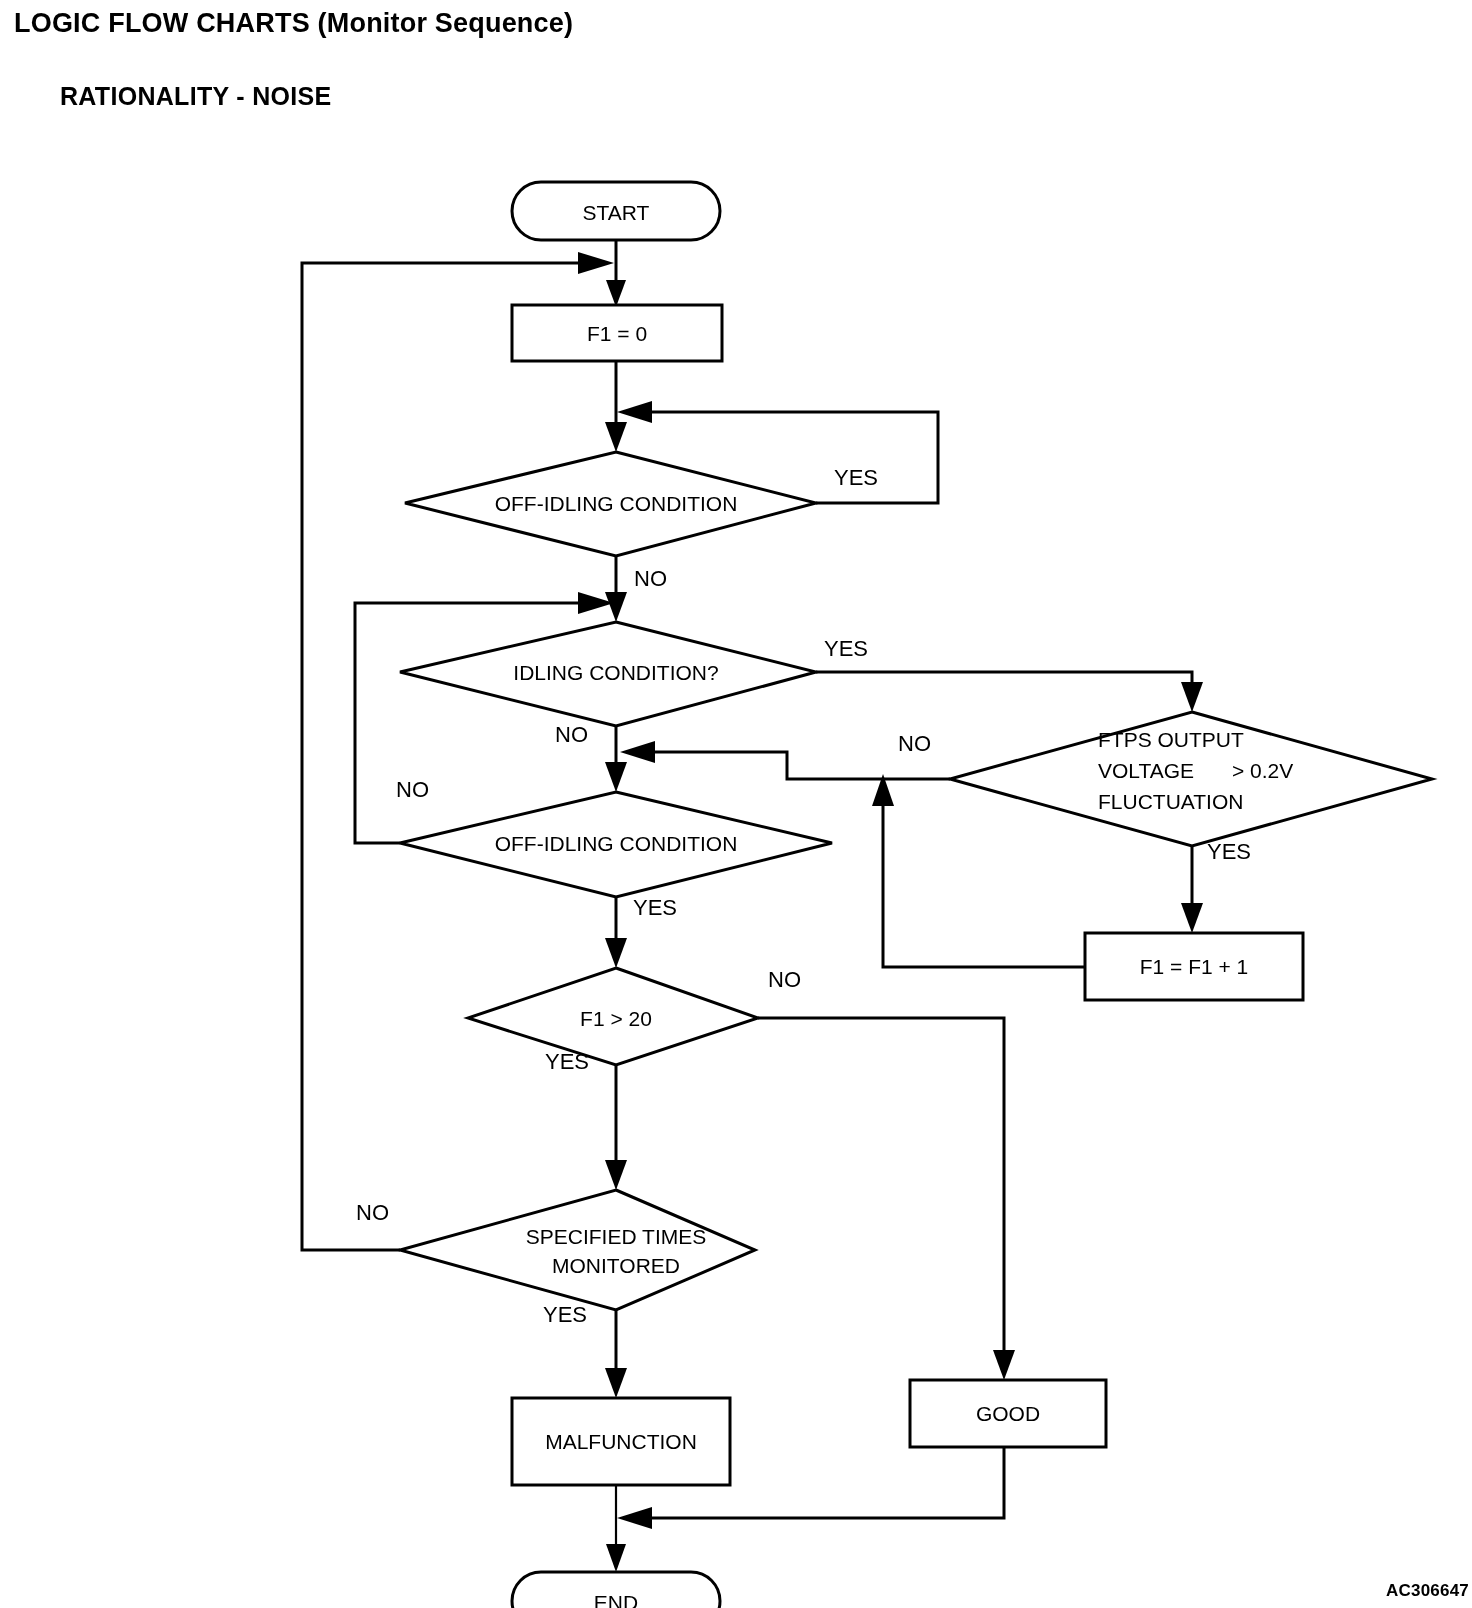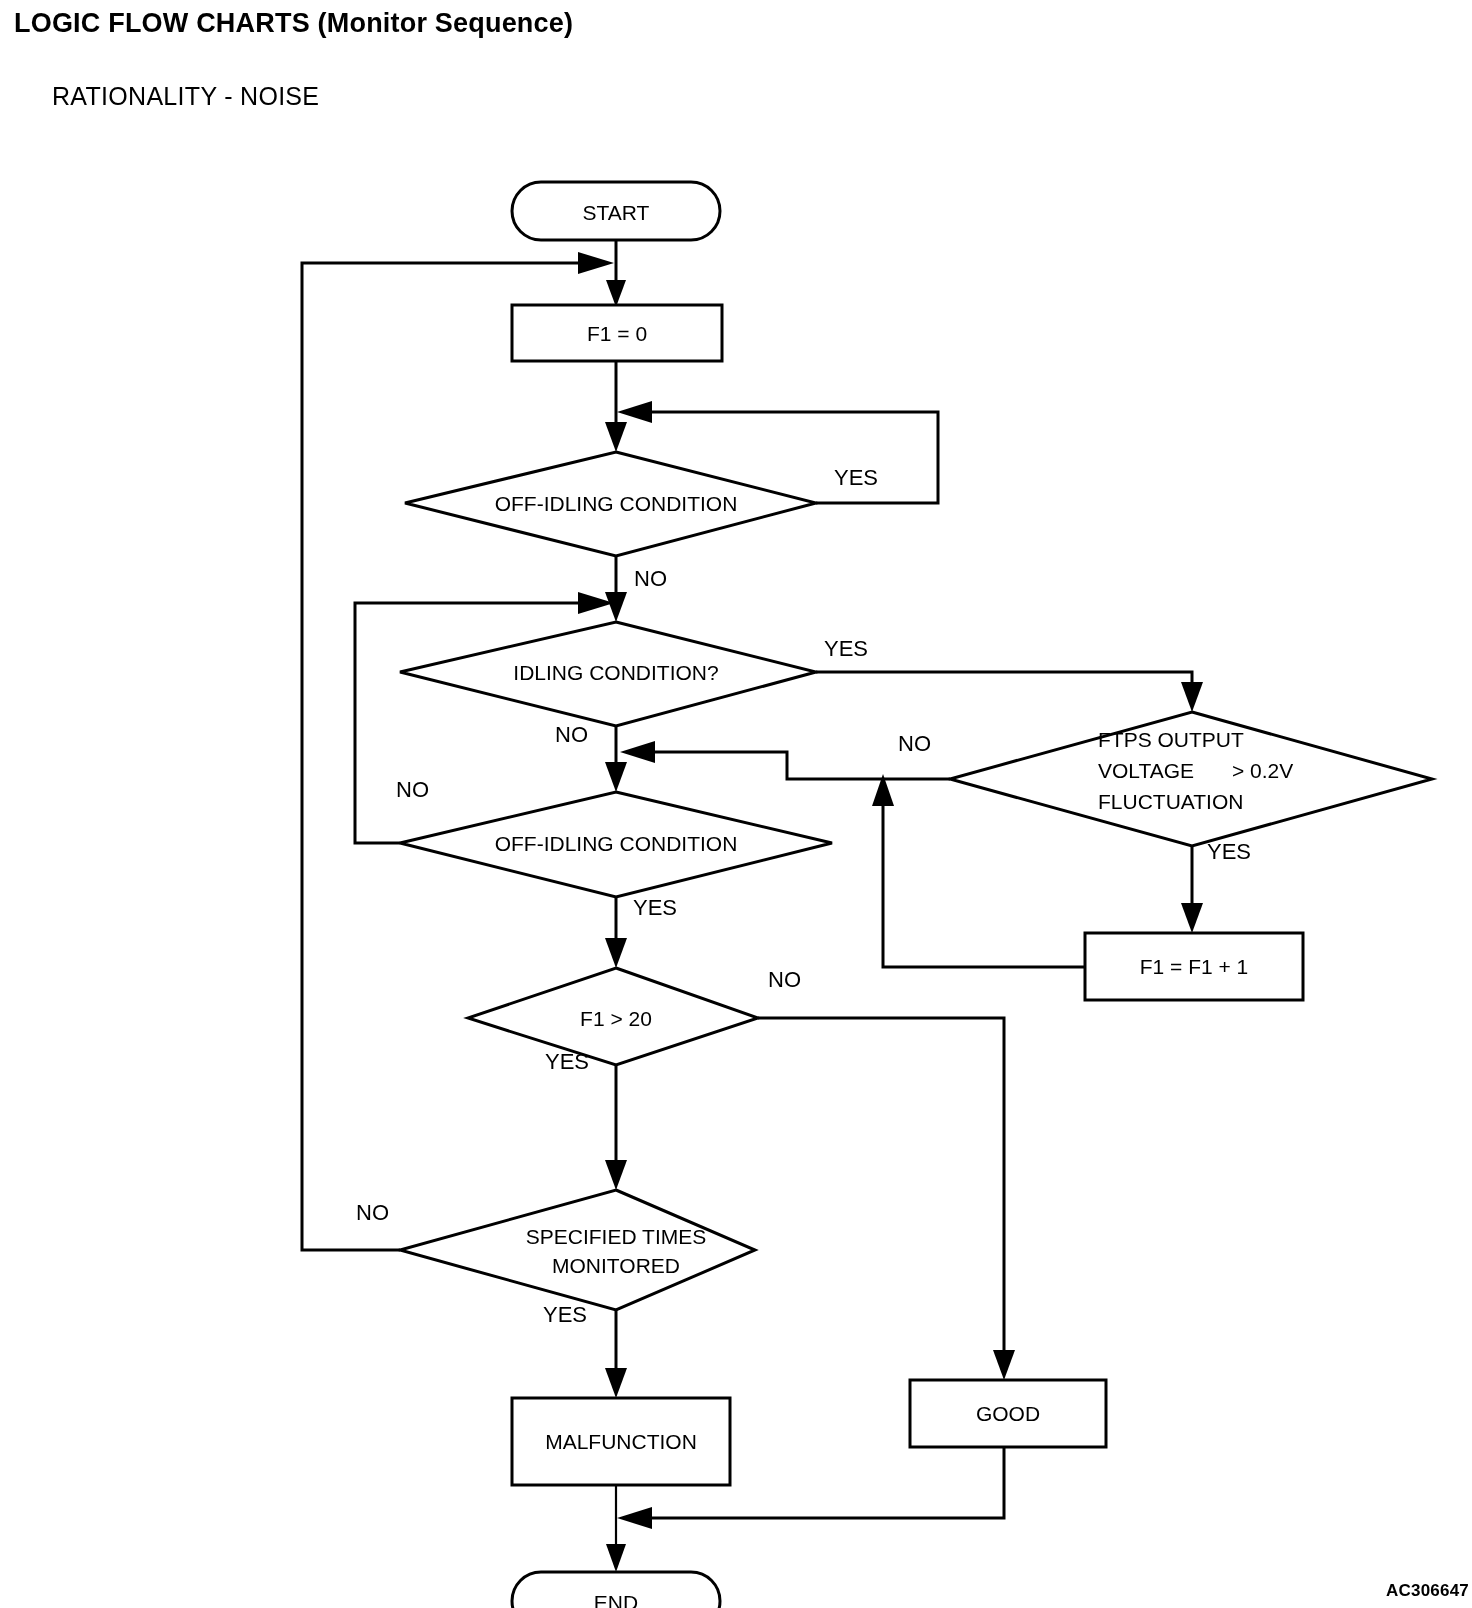--- a/index.html
+++ b/index.html
@@ -25,24 +25,24 @@
     position: absolute;
     left: 14px;
     top: 8px;
     font-size: 27px;
     font-weight: bold;
     letter-spacing: 0.2px;
     white-space: nowrap;
   }
   .subtitle {
     position: absolute;
-    left: 52px;
+    left: 60px;
     top: 82px;
     font-size: 25px;
-    font-weight: normal;
+    font-weight: bold;
     letter-spacing: 0.3px;
     white-space: nowrap;
   }
   .refcode {
     position: absolute;
     right: 12px;
     top: 1556px;
     font-size: 17px;
     font-weight: bold;
     letter-spacing: 0.2px;

